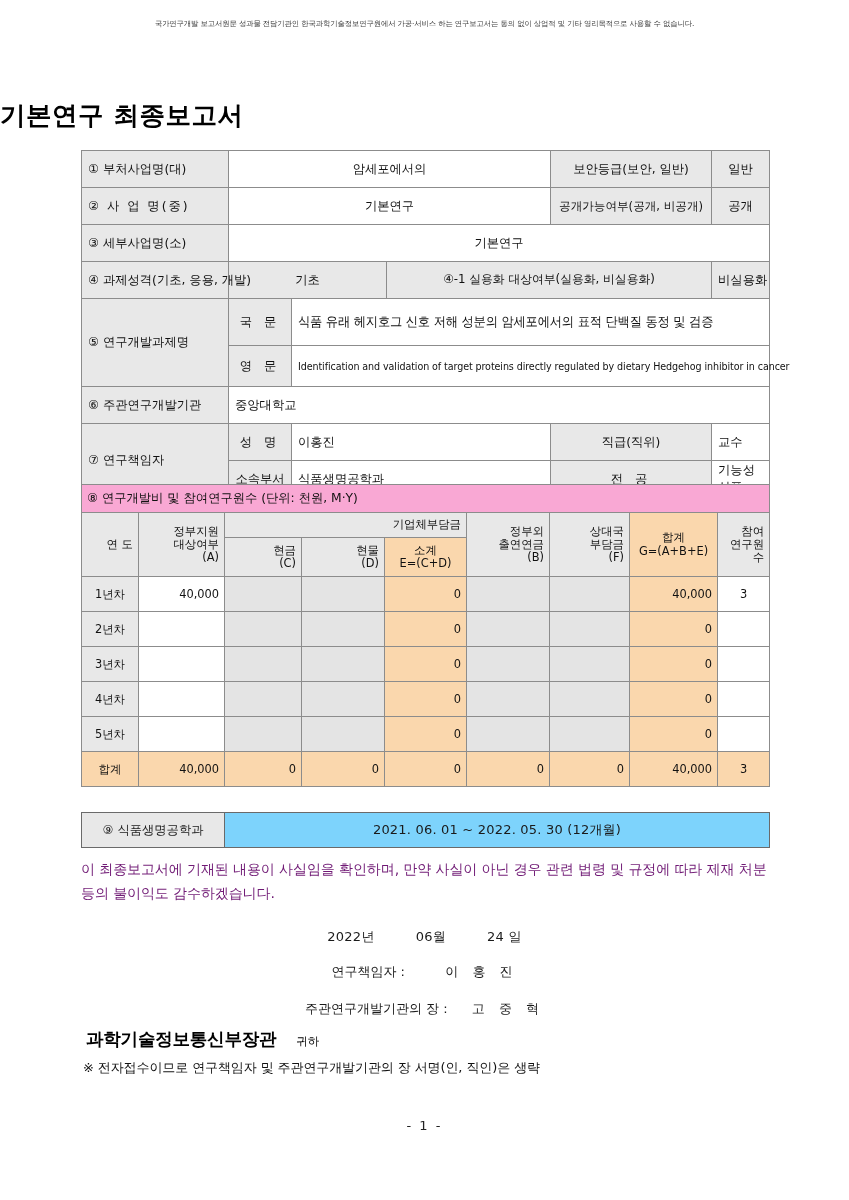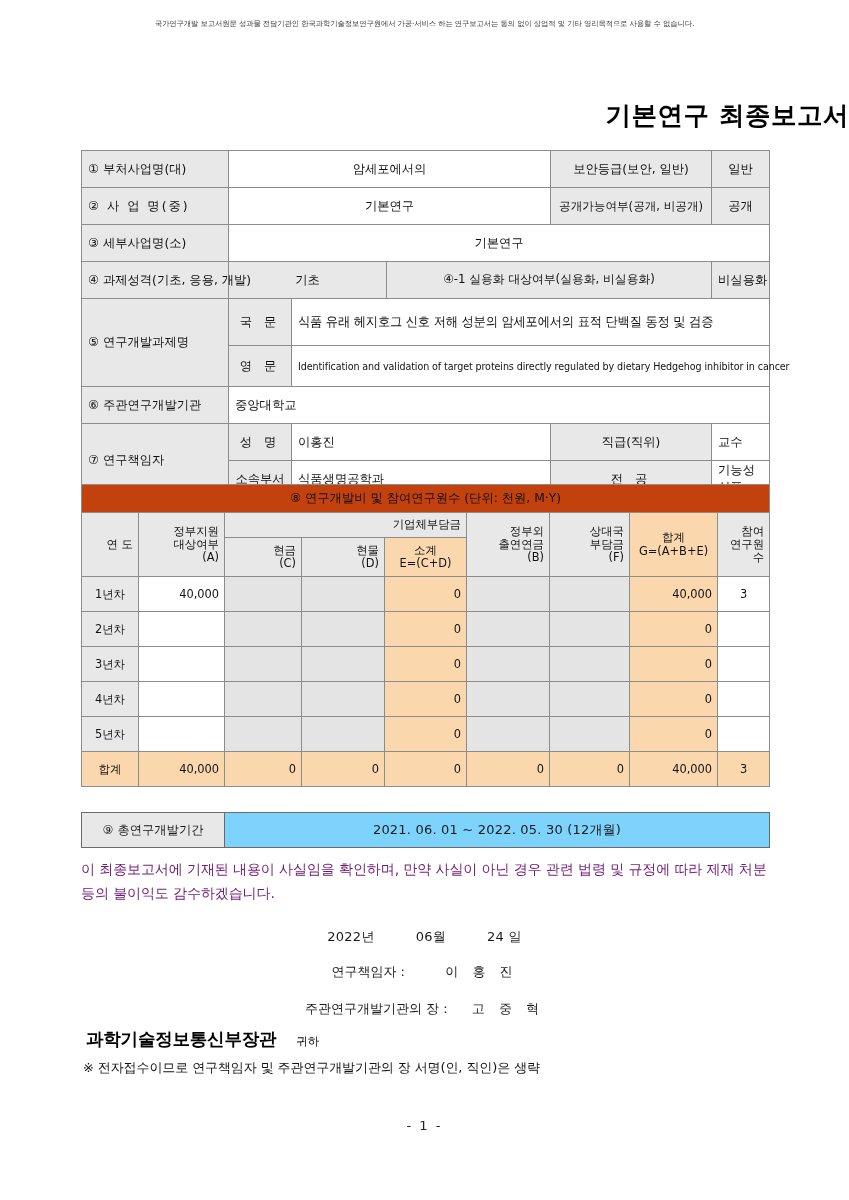--- a/index.html
+++ b/index.html
@@ -33,21 +33,21 @@
     color: #3a3a3a;
     white-space: nowrap;
   }
 
   
   .doc-title {
     position: absolute;
     top: 98px;
     left: 0;
     width: 849px;
-    text-align: right;
+    text-align: left;
     font-size: 25.5px;
     font-weight: bold;
     letter-spacing: 0.5px;
     color: #000;
   }
 
   
   .main-table {
     position: absolute;
     left: 81px;
@@ -89,22 +89,21 @@
   .title-en {
     font-size: 10.4px;
     transform: scaleX(0.92);
     transform-origin: left center;
     white-space: nowrap;
     letter-spacing: -0.1px;
   }
 
   
   .budget-head-row td {
-    background: #c2410c;
-    text-align: center;
+    background: #f9a8d4;
     font-size: 12.3px;
     height: 30px;
   }
   .budget-table {
     position: absolute;
     left: 81px;
     width: 688px;
     border-collapse: collapse;
     table-layout: fixed;
     font-size: 11.4px;
@@ -453,21 +452,21 @@
     </tbody>
   </table>
 
   <table class="period-table" style="top:812px">
     <colgroup>
       <col style="width:143px">
       <col style="width:545px">
     </colgroup>
     <tbody>
       <tr>
-        <td class="period-lbl">⑨ 총연구개발기간</td>
+        <td class="period-lbl">⑨ 식품생명공학과</td>
         <td class="period-val">2021. 06. 01 ~ 2022. 05. 30 (12개월)</td>
       </tr>
     </tbody>
   </table>
 
   <div class="statement">이 최종보고서에 기재된 내용이 사실임을 확인하며, 만약 사실이 아닌 경우 관련 법령 및 규정에 따라 제재 처분 등의 불이익도 감수하겠습니다.</div>
 
   <div class="sig-date">
     <span>2022년</span>
     <span class="sig-gap"></span>

